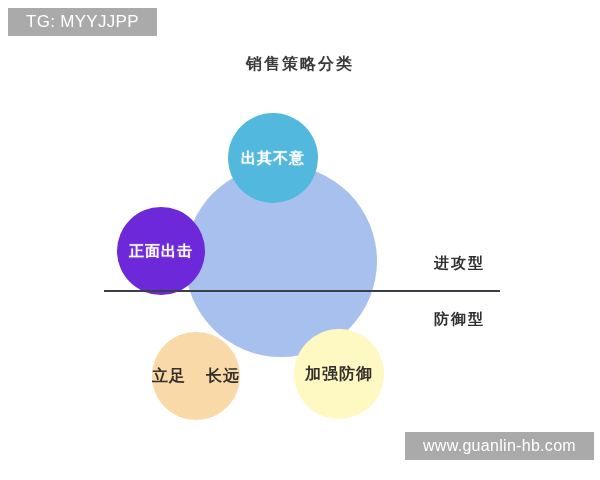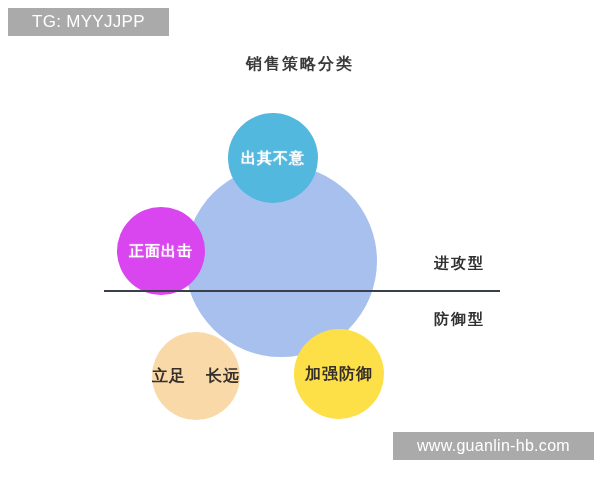--- a/index.html
+++ b/index.html
@@ -22,21 +22,21 @@
 
   
   .watermark {
     position: absolute;
     background: #aaaaaa;
     color: #ffffff;
     font-size: 17px;
     letter-spacing: 0.3px;
     display: flex;
     align-items: center;
-    padding: 0 24px;
+    padding: 0 18px;
     white-space: nowrap;
   }
   .watermark-top {
     left: 8px;
     top: 8px;
     height: 28px;
   }
   .watermark-bottom {
     right: 6px;
     bottom: 20px;
@@ -93,21 +93,21 @@
     background: #53b8de;
     color: #ffffff;
     font-size: 15px;
     text-shadow: 0 0 2px rgba(255,255,255,0.35);
   }
   .node-left {
     left: 117px;
     top: 207px;
     width: 88px;
     height: 88px;
-    background: #d946ef;
+    background: #6d28d9;
     color: #ffffff;
     font-size: 15px;
     text-shadow: 0 0 2px rgba(255,255,255,0.35);
   }
   .node-right {
     left: 348px;
     top: 208px;
     width: 84px;
     height: 84px;
     background: #f5b445;
@@ -123,21 +123,21 @@
     background: #fad9a8;
     color: #35302c;
     font-size: 16px;
     justify-content: space-between;
   }
   .node-bottom-right {
     left: 294px;
     top: 329px;
     width: 90px;
     height: 90px;
-    background: #fde047;
+    background: #fef9c3;
     color: #35302c;
     font-size: 16px;
   }
 
   
   .divider {
     position: absolute;
     left: 104px;
     top: 290px;
     width: 396px;

